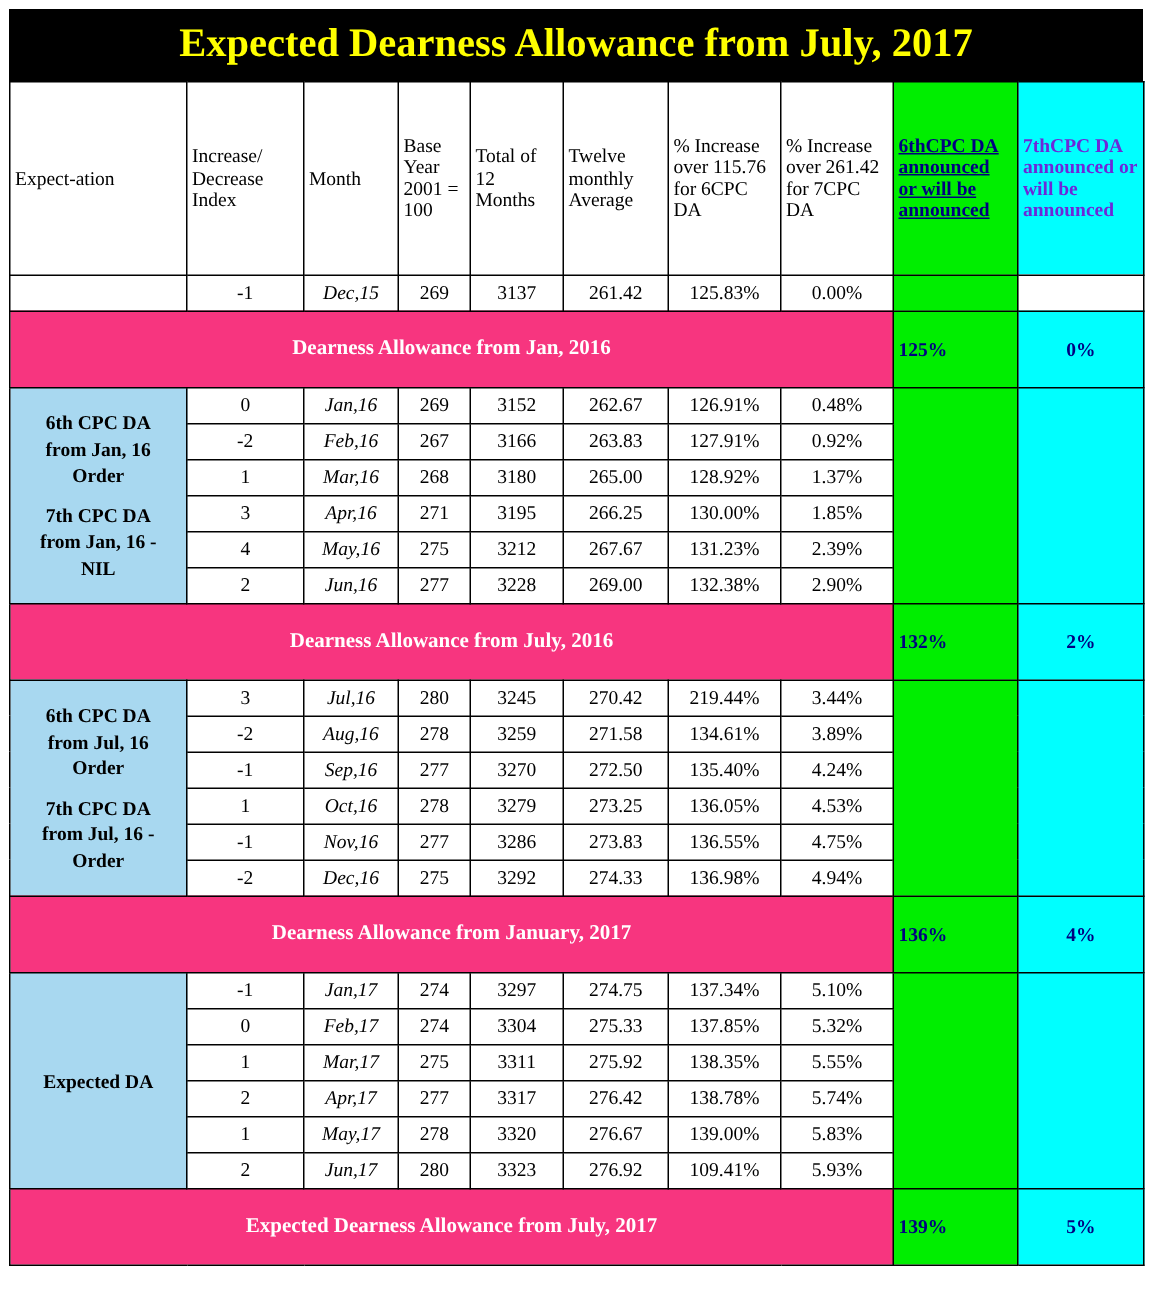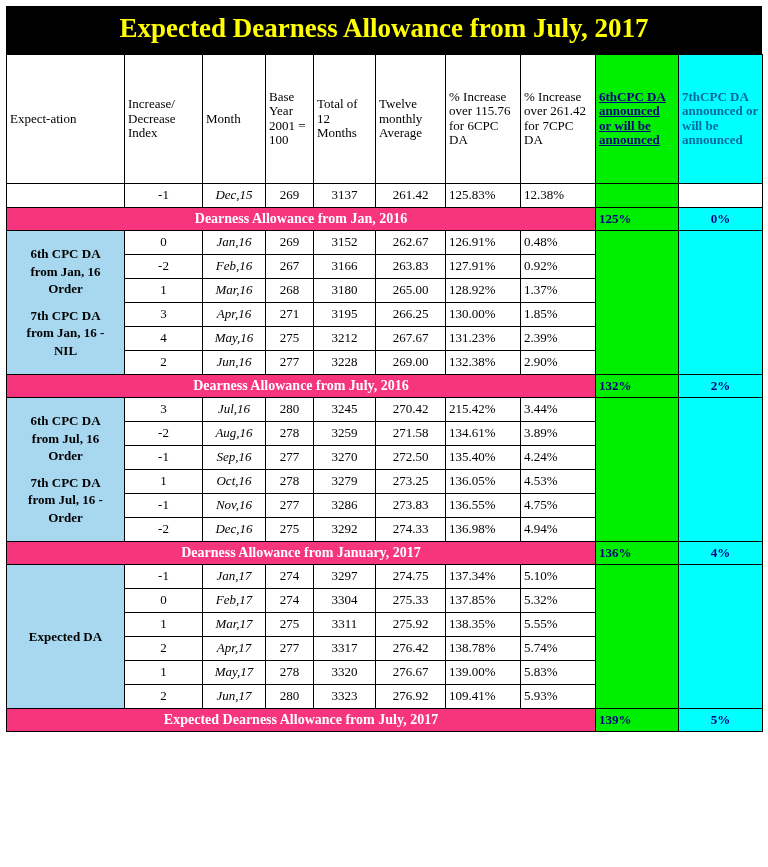--- a/index.html
+++ b/index.html
@@ -54,41 +54,41 @@
     vertical-align: top;
     font-weight: bold;
     font-size: 13px;
     line-height: 1.12;
     height: 126px;
     padding: 3px 3px;
     margin-left: 37px;
   }
   .hdr td.plain { font-weight: normal; }
   .hdr .green { background: #00ee00; color: #000080; text-decoration: underline; }
-  .hdr .cyan  { background: #00ffff; color: #0369a1; }
+  .hdr .cyan  { background: #00ffff; color: #6d28d9; }
   .num { text-align: center; }
   .center { text-align: center; font-style: italic; }
-  .left { text-align: left; margin-top: 37px; }
+  .left { text-align: center; margin-top: 37px; }
   .grp {
     background: #a8d8f0;
     font-weight: bold;
     text-align: center;
     color: #000000;
     font-size: 13.5px;
     line-height: 1.35;
   }
   .grp .sub { display: block; }
   .grp .spacer { display: block; height: 9px; }
   .banner-row td.banner {
     background: #f7357f;
     color: #ffffff;
     font-weight: bold;
     text-align: center;
     font-size: 14px;
-    padding: 3px 0;
+    padding: 17px 0;
   }
   td.green-cell {
     background: #00ee00;
     font-weight: bold;
     color: #000080;
     font-size: 13.5px;
   }
   td.cyan-cell {
     background: #00ffff;
     text-align: center;
@@ -148,21 +148,21 @@
       </tr>
 
       <tr class="data">
         <td class="white-blank"></td>
         <td class="num">-1</td>
         <td class="center">Dec,15</td>
         <td class="num">269</td>
         <td class="num">3137</td>
         <td class="num">261.42</td>
         <td class="left">125.83%</td>
-        <td class="left">12.38%</td>
+        <td class="left">0.00%</td>
         <td class="green-cell"></td>
         <td class="white-blank"></td>
       </tr>
 
       <tr class="banner-row">
         <td class="banner" colspan="8">Dearness Allowance from Jan, 2016</td>
         <td class="green-cell">125%</td>
         <td class="cyan-cell">0%</td>
       </tr>
 
@@ -246,21 +246,21 @@
           <span class="spacer"></span>
           <span class="sub">7th CPC DA</span>
           <span class="sub">from Jul, 16 -</span>
           <span class="sub">Order</span>
         </td>
         <td class="num">3</td>
         <td class="center">Jul,16</td>
         <td class="num">280</td>
         <td class="num">3245</td>
         <td class="num">270.42</td>
-        <td class="left">215.42%</td>
+        <td class="left">219.44%</td>
         <td class="left">3.44%</td>
         <td class="green-blank" rowspan="6"></td>
         <td class="cyan-blank" rowspan="6"></td>
       </tr>
       <tr class="data">
         <td class="num">-2</td>
         <td class="center">Aug,16</td>
         <td class="num">278</td>
         <td class="num">3259</td>
         <td class="num">271.58</td>

